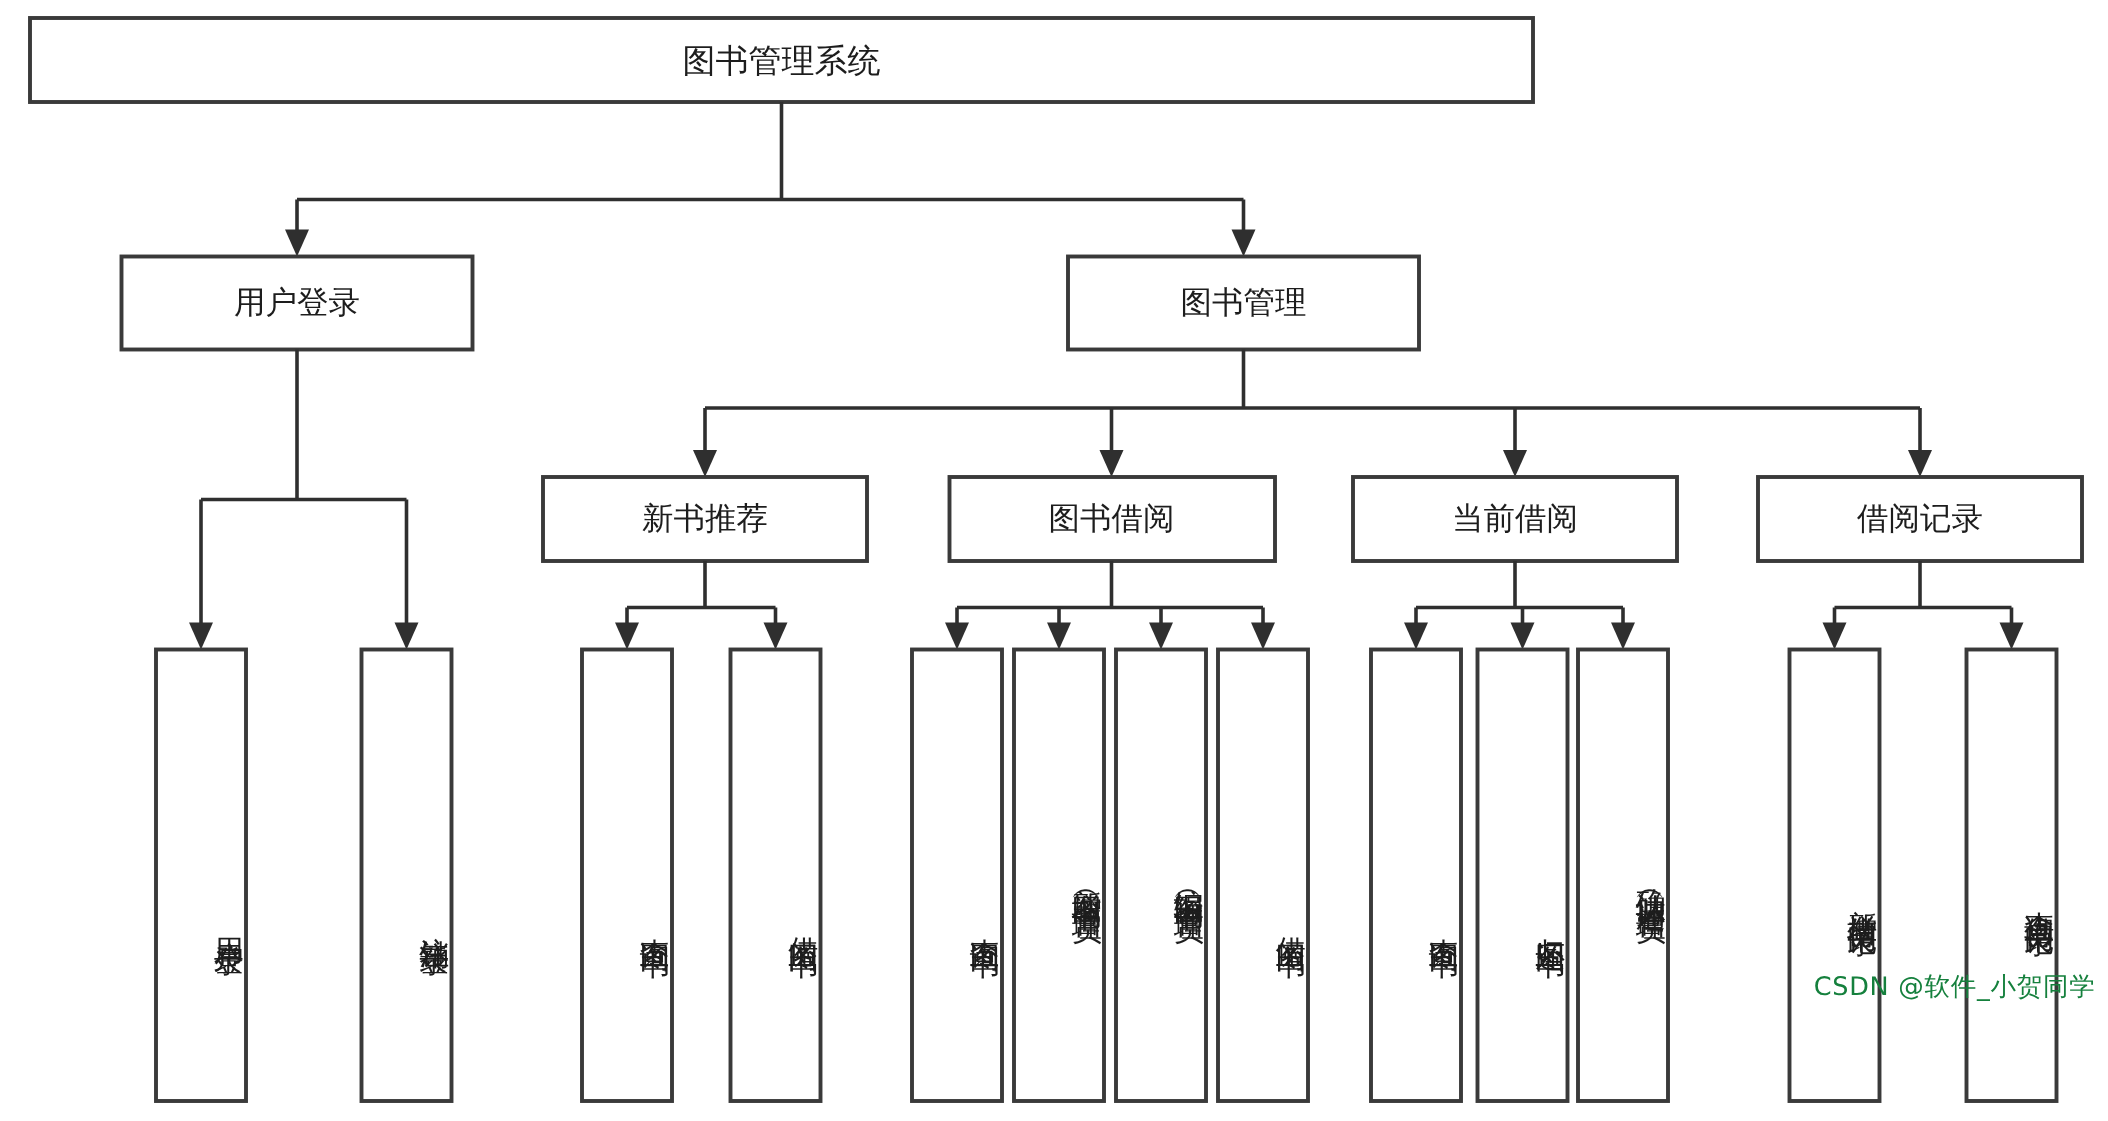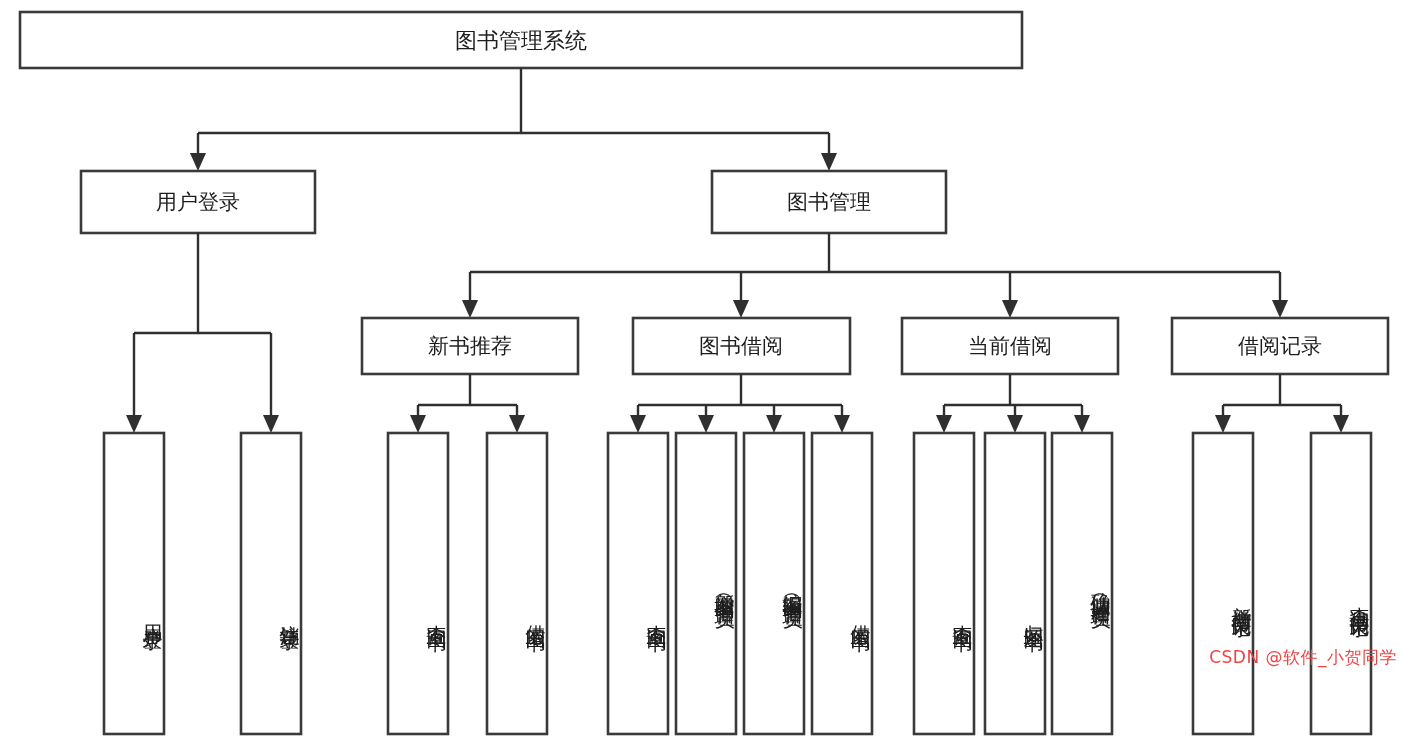--- a/index.html
+++ b/index.html
@@ -64,21 +64,21 @@
     color: #1d1d1d;
     white-space: nowrap;
     pointer-events: none;
   }
   .watermark {
     position: absolute;
     right: 8px;
     bottom: 6px;
     font-family: "DejaVu Sans", "Liberation Sans", sans-serif;
     font-size: 17px;
-    color: #ef4444;
+    color: #15803d;
     letter-spacing: 0.5px;
     user-select: none;
   }
 </style>
 </head>
 <body>
 
 <div id="diagram-root">
 
   <svg class="flow" viewBox="0 0 1405 747">

